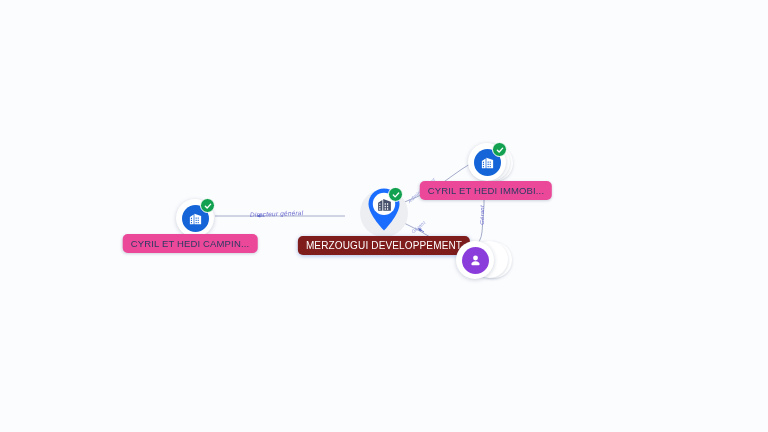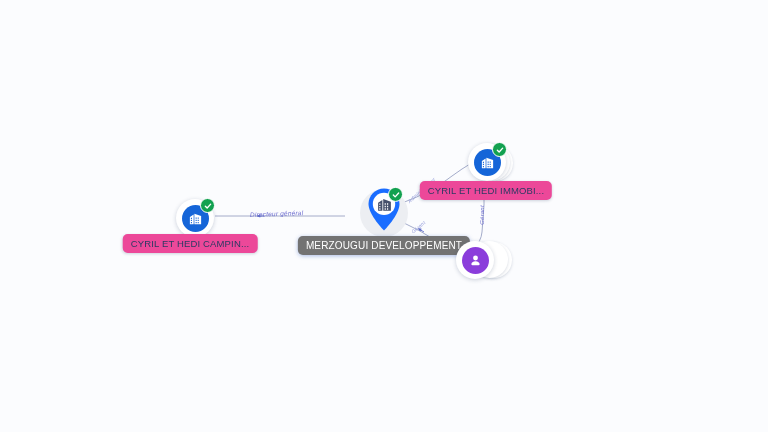--- a/index.html
+++ b/index.html
@@ -152,21 +152,21 @@
     font-size: 9.5px;
     letter-spacing: 0.15px;
     padding: 4px 8px 4px 8px;
     border-radius: 5px;
     background: #ec4899;
     color: #2c3a63;
     box-shadow: 0 1px 3px rgba(30,50,90,0.20);
     line-height: 11px;
   }
   .node-label.selected {
-    background: #737373;
+    background: #7f1d1d;
     color: #ffffff;
     box-shadow: 0 1px 4px rgba(20,70,180,0.35);
     font-size: 10px;
   }
 
   
   .edge-label {
     position: absolute;
     white-space: nowrap;
     font-size: 6.5px;

